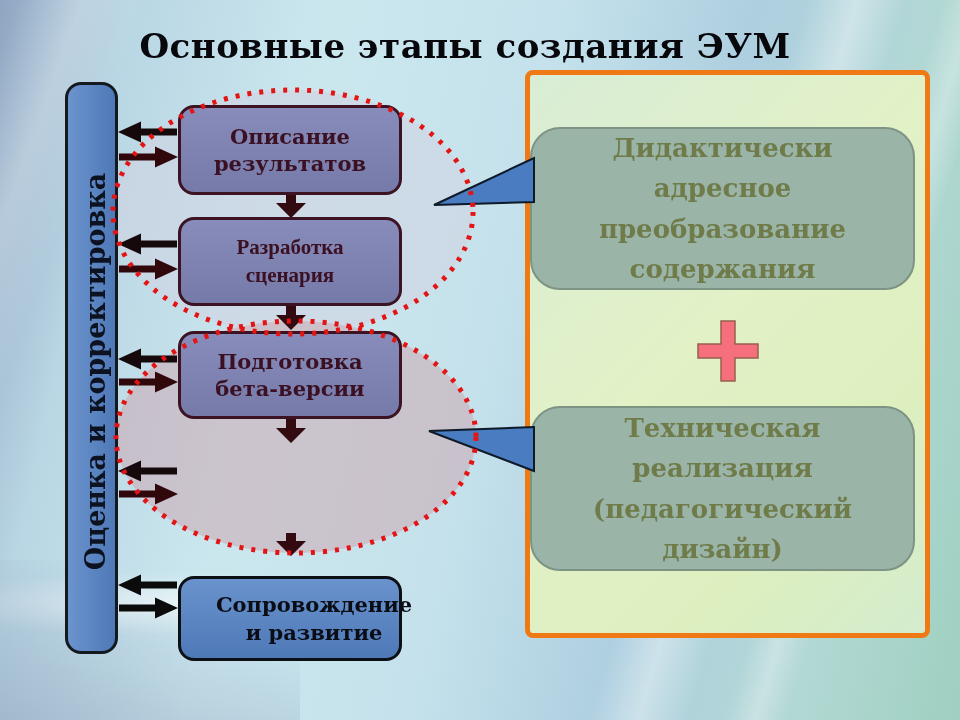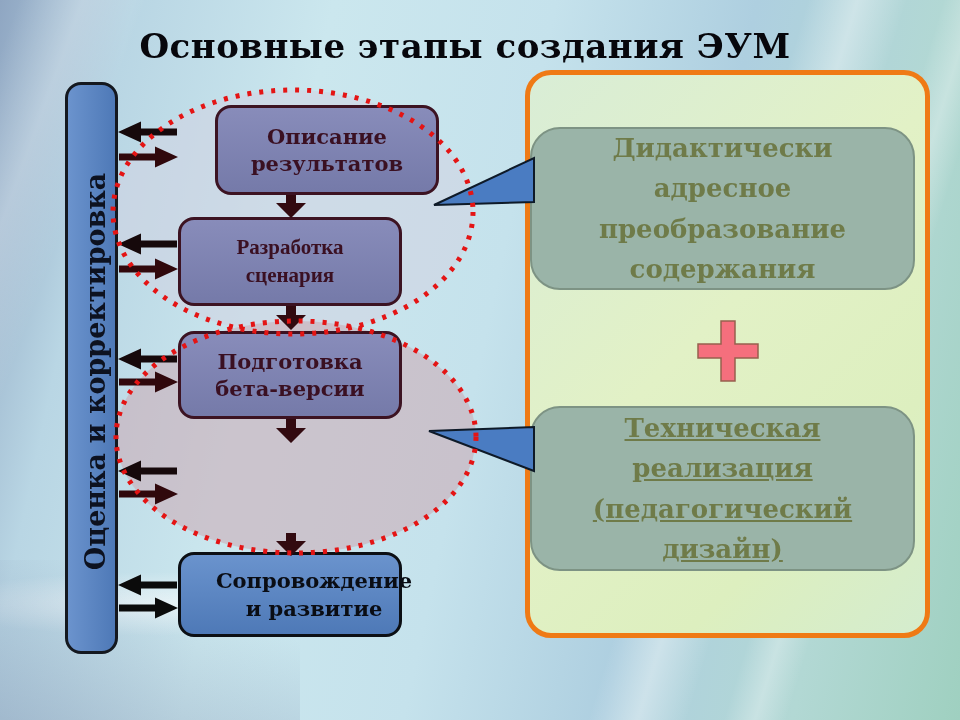--- a/index.html
+++ b/index.html
@@ -36,40 +36,40 @@
     font-size:27px;font-weight:bold;color:#0d1220;white-space:nowrap;
   }
   .fbox{
     position:absolute;left:178px;width:224px;box-sizing:border-box;
     border:3px solid #3c1322;border-radius:16px;
     background:linear-gradient(to bottom,#888cba,#757aa9);
     color:#3a1022;font-weight:bold;font-size:21px;line-height:1.3;text-align:center;
     display:flex;align-items:center;justify-content:center;
   }
   .fbox span{white-space:pre-line;}
-  .fbox1{top:105px;height:90px;margin-left:37px;}
+  .fbox1{top:105px;height:90px;}
   .fbox2{top:217px;height:89px;font-family:Liberation Serif, serif;}
   .fbox3{top:331px;height:88px;}
   .fbox4{top:444px;height:89px;}
-  .fbox5{top:552px;height:85px;background:linear-gradient(to bottom,#6a93cd,#4e79b7);
+  .fbox5{top:576px;height:85px;background:linear-gradient(to bottom,#6a93cd,#4e79b7);
     border-color:#0c0f14;color:#0a0d14;padding-left:48px;}
   .callout{
     position:absolute;left:525px;top:70px;width:405px;height:568px;box-sizing:border-box;
-    border:5px solid #ef7a15;border-radius:26px;
+    border:5px solid #ef7a15;border-radius:8px;
     background:linear-gradient(135deg,#d9edd6 0%,#e2f1c6 45%,#ddefbf 75%,#d4ecce 100%);
   }
   .gbox{
     position:absolute;left:0;width:385px;box-sizing:border-box;
     background:#9ab4a8;border:2px solid #7d9384;border-radius:30px;
     color:#6f7b49;font-weight:bold;font-size:26px;line-height:1.55;text-align:center;
     display:flex;align-items:center;justify-content:center;
   }
   .gbox span{white-space:pre-line;}
   .gbox1{top:52px;height:163px;}
-  .gbox2{top:331px;height:165px;text-decoration:underline;}
+  .gbox2{top:331px;height:165px;}
 </style>
 </head>
 <body>
 
 <div class="slide">
 
   <div class="decor beam3"></div>
   <div class="decor beam1"></div>
   <div class="decor beam2"></div>
   <div class="decor glow-bl"></div>

